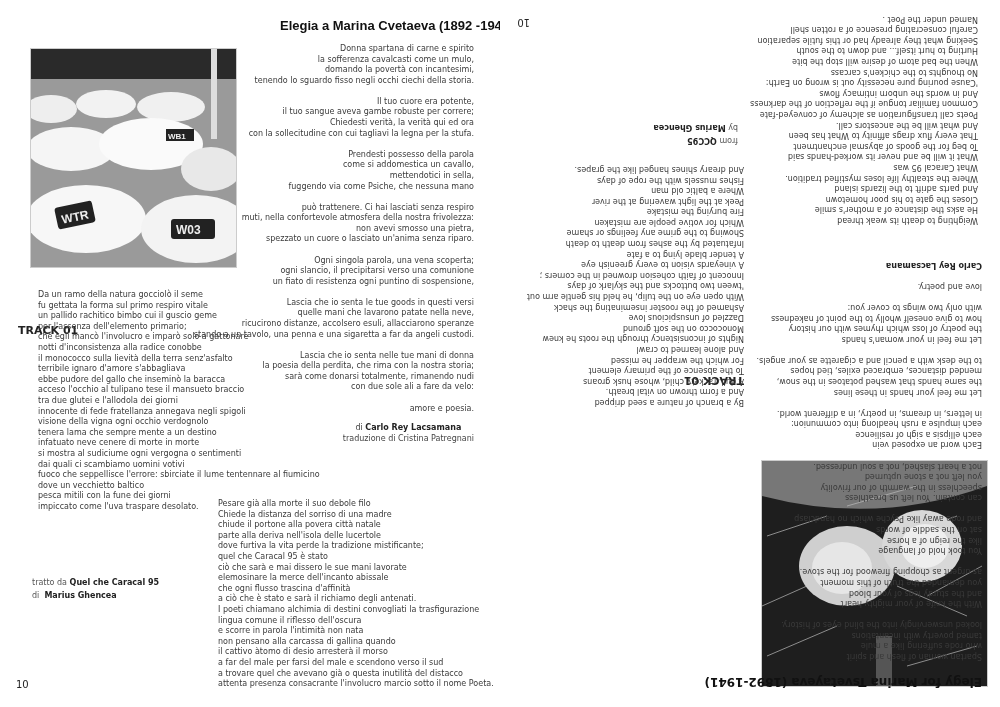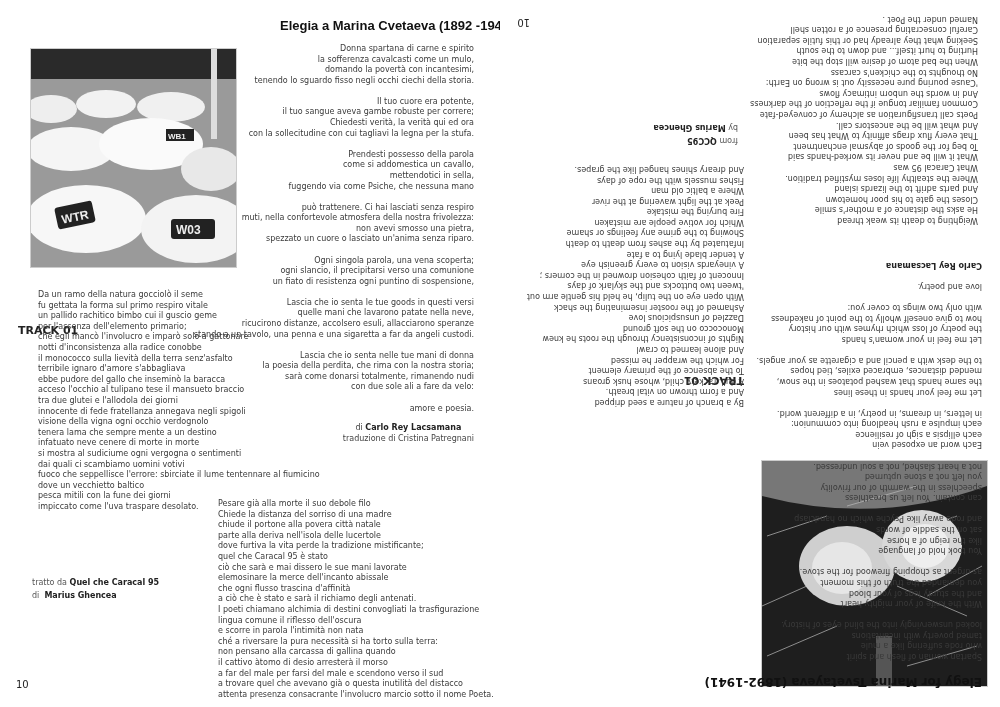--- a/index.html
+++ b/index.html
@@ -135,21 +135,20 @@
     <div>parte alla deriva nell'isola delle lucertole</div>
     <div>dove furtiva la vita perde la tradizione mistificante;</div>
     <div>quel che Caracal 95 è stato</div>
     <div>ciò che sarà e mai dissero le sue mani lavorate</div>
     <div>elemosinare la merce dell'incanto abissale</div>
     <div>che ogni flusso trascina d'affinità</div>
     <div>a ciò che è stato e sarà il richiamo degli antenati.</div>
     <div>I poeti chiamano alchimia di destini convogliati la trasfigurazione</div>
     <div>lingua comune il riflesso dell'oscura</div>
     <div>e scorre in parola l'intimità non nata</div>
-    <div>ché a riversare la pura necessità si ha torto sulla terra:</div>
     <div>non pensano alla carcassa di gallina quando</div>
     <div>il cattivo àtomo di desio arresterà il morso</div>
     <div>a far del male per farsi del male e scendono verso il sud</div>
     <div>a trovare quel che avevano già o questa inutilità del distacco</div>
     <div>attenta presenza consacrante l'involucro marcio sotto il nome Poeta.</div>
   </div>
 
   <div class="abs credit" style="left:32px;top:576px;">
     <div><span>tratto da</span> <b>Quel che Caracal 95</b></div>
     <div><span>di</span>&nbsp; <b>Marius Ghencea</b></div>

